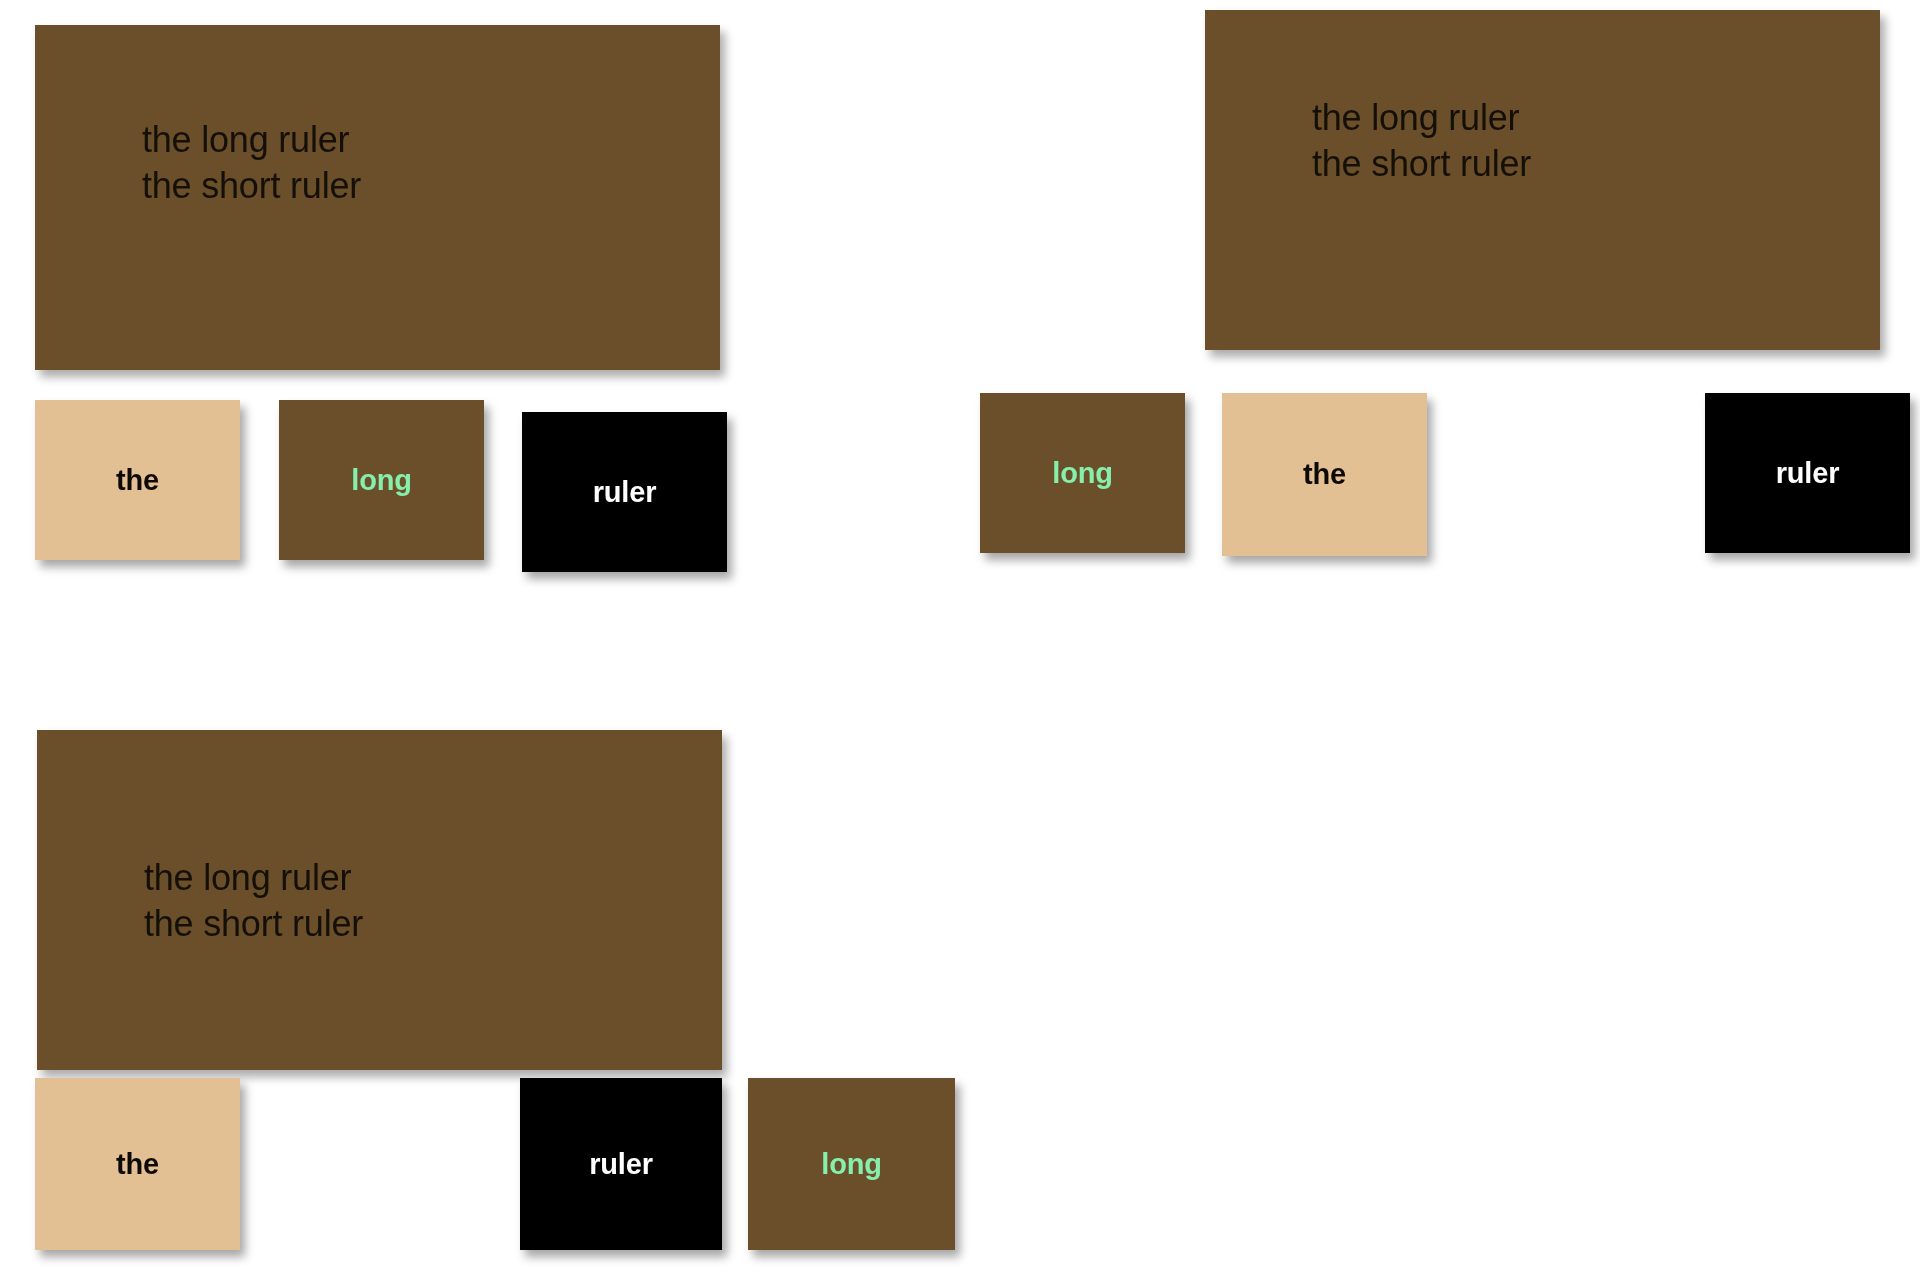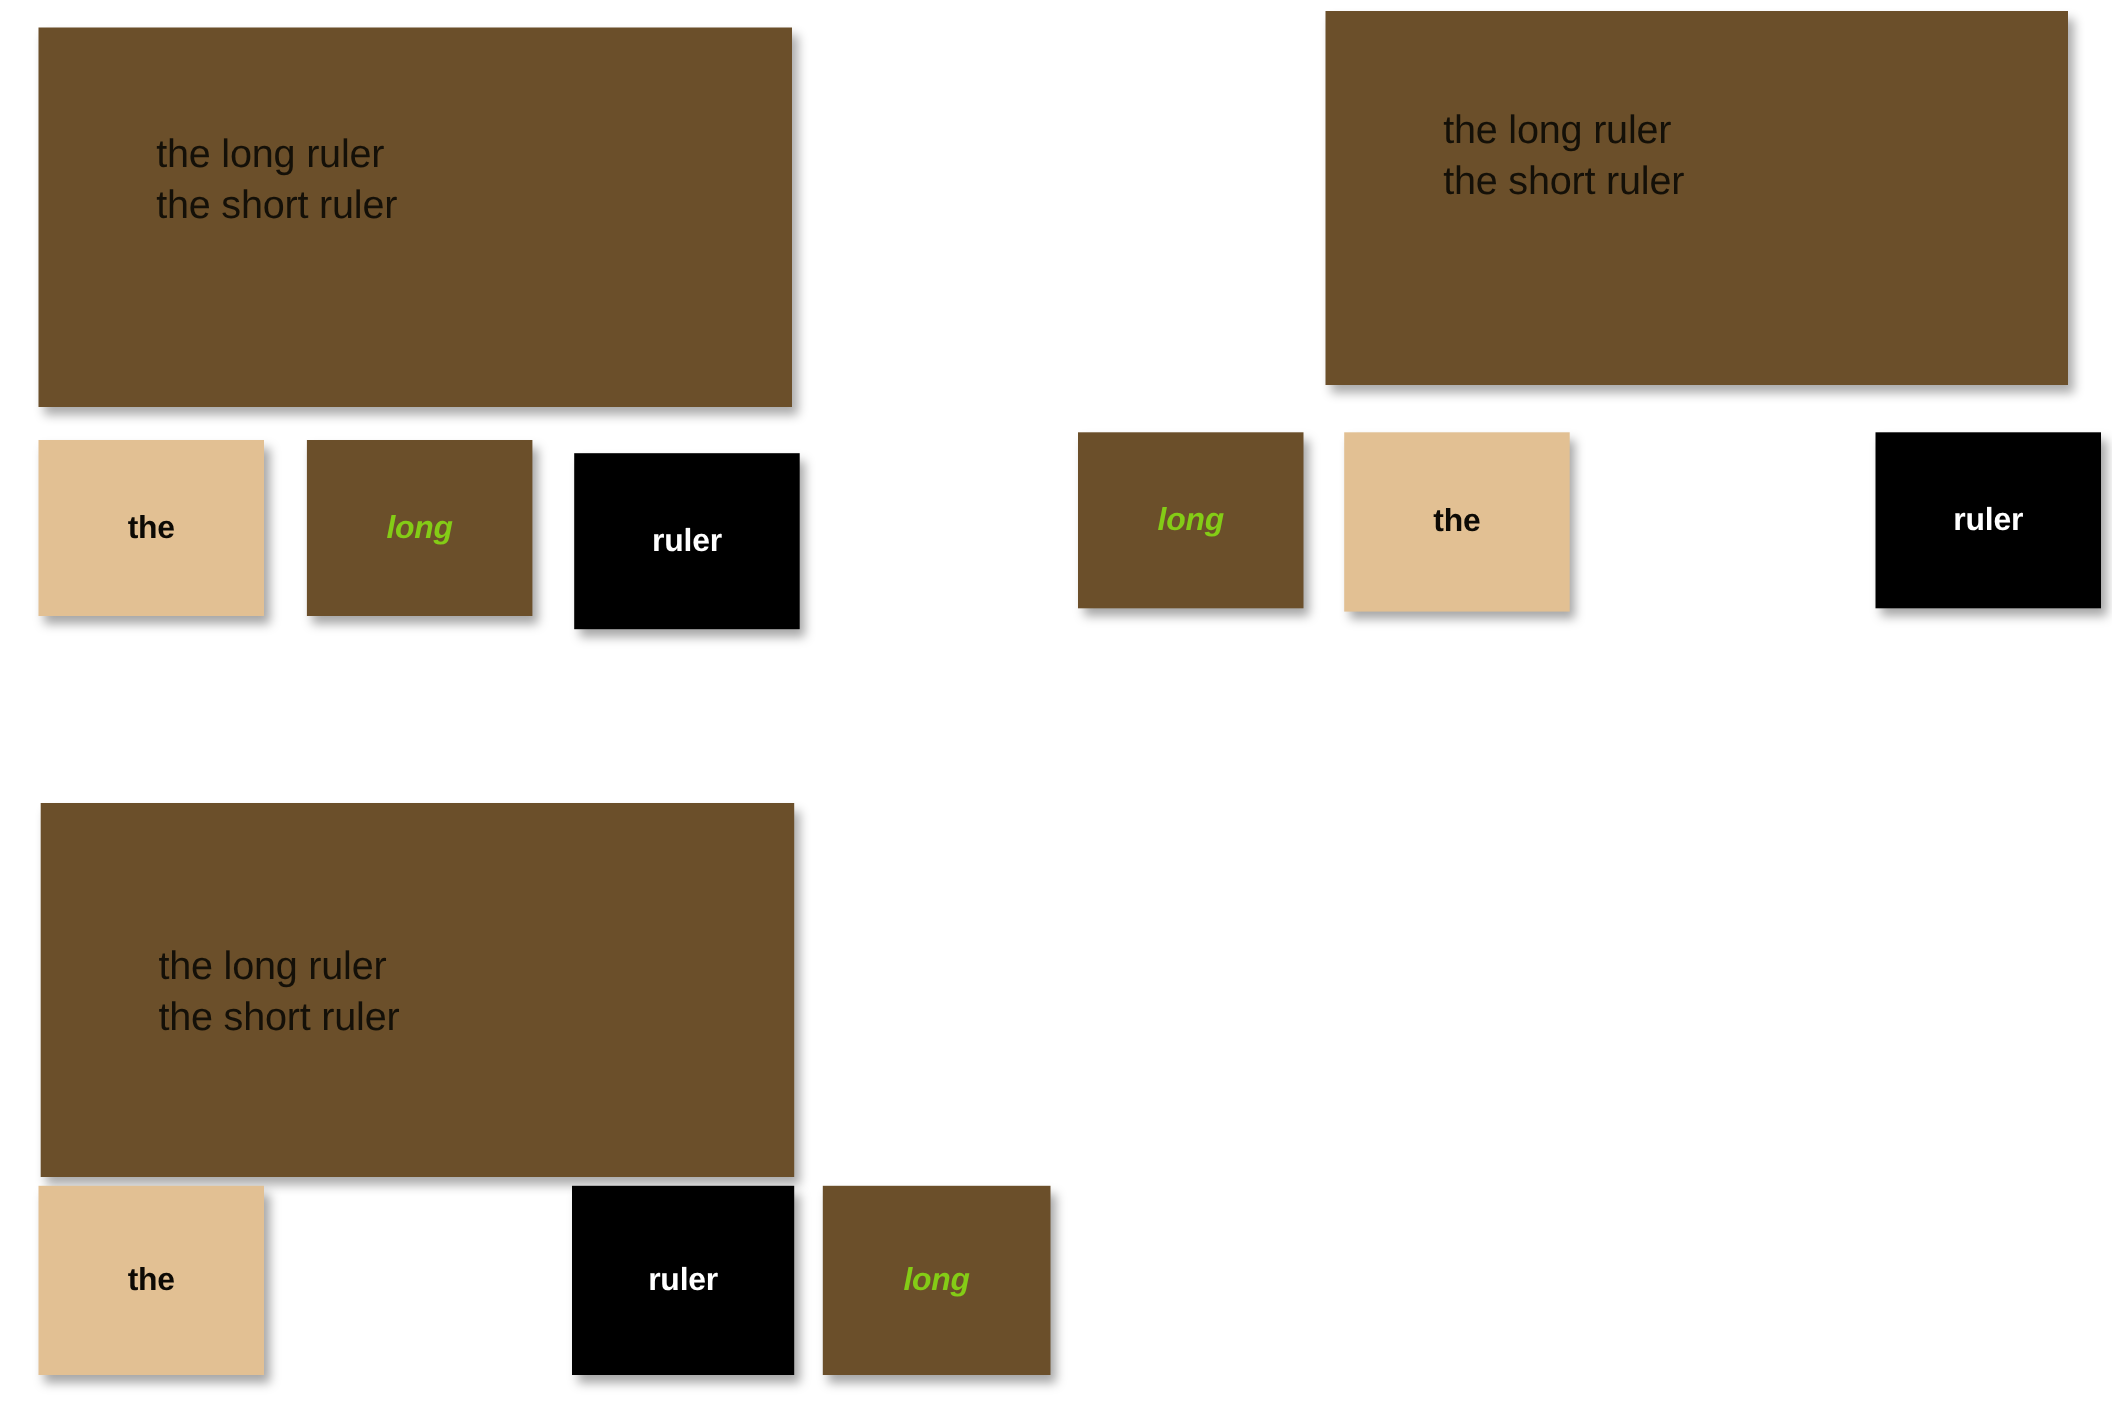--- a/index.html
+++ b/index.html
@@ -64,21 +64,21 @@
   .card-label {
     font-family: "Liberation Sans", sans-serif;
     font-weight: 700;
     font-size: 29px;
     letter-spacing: -0.2px;
     white-space: nowrap;
   }
   .card.tan   { background: #e2c093; }
   .card.tan   .card-label { color: #0d0a05; }
   .card.brown { background: #6b4f2a; }
-  .card.brown .card-label { color: #84cc16; font-style: italic; }
+  .card.brown .card-label { color: #86efac; }
   .card.black { background: #000000; }
   .card.black .card-label { color: #ffffff; }
 
   
   #card-tl-1 { left: 35px;  top: 400px; width: 205px; height: 160px; }
   #card-tl-2 { left: 279px; top: 400px; width: 205px; height: 160px; }
   #card-tl-3 { left: 522px; top: 412px; width: 205px; height: 160px; }
 
   
   #card-tr-1 { left: 980px;  top: 393px; width: 205px; height: 160px; }

